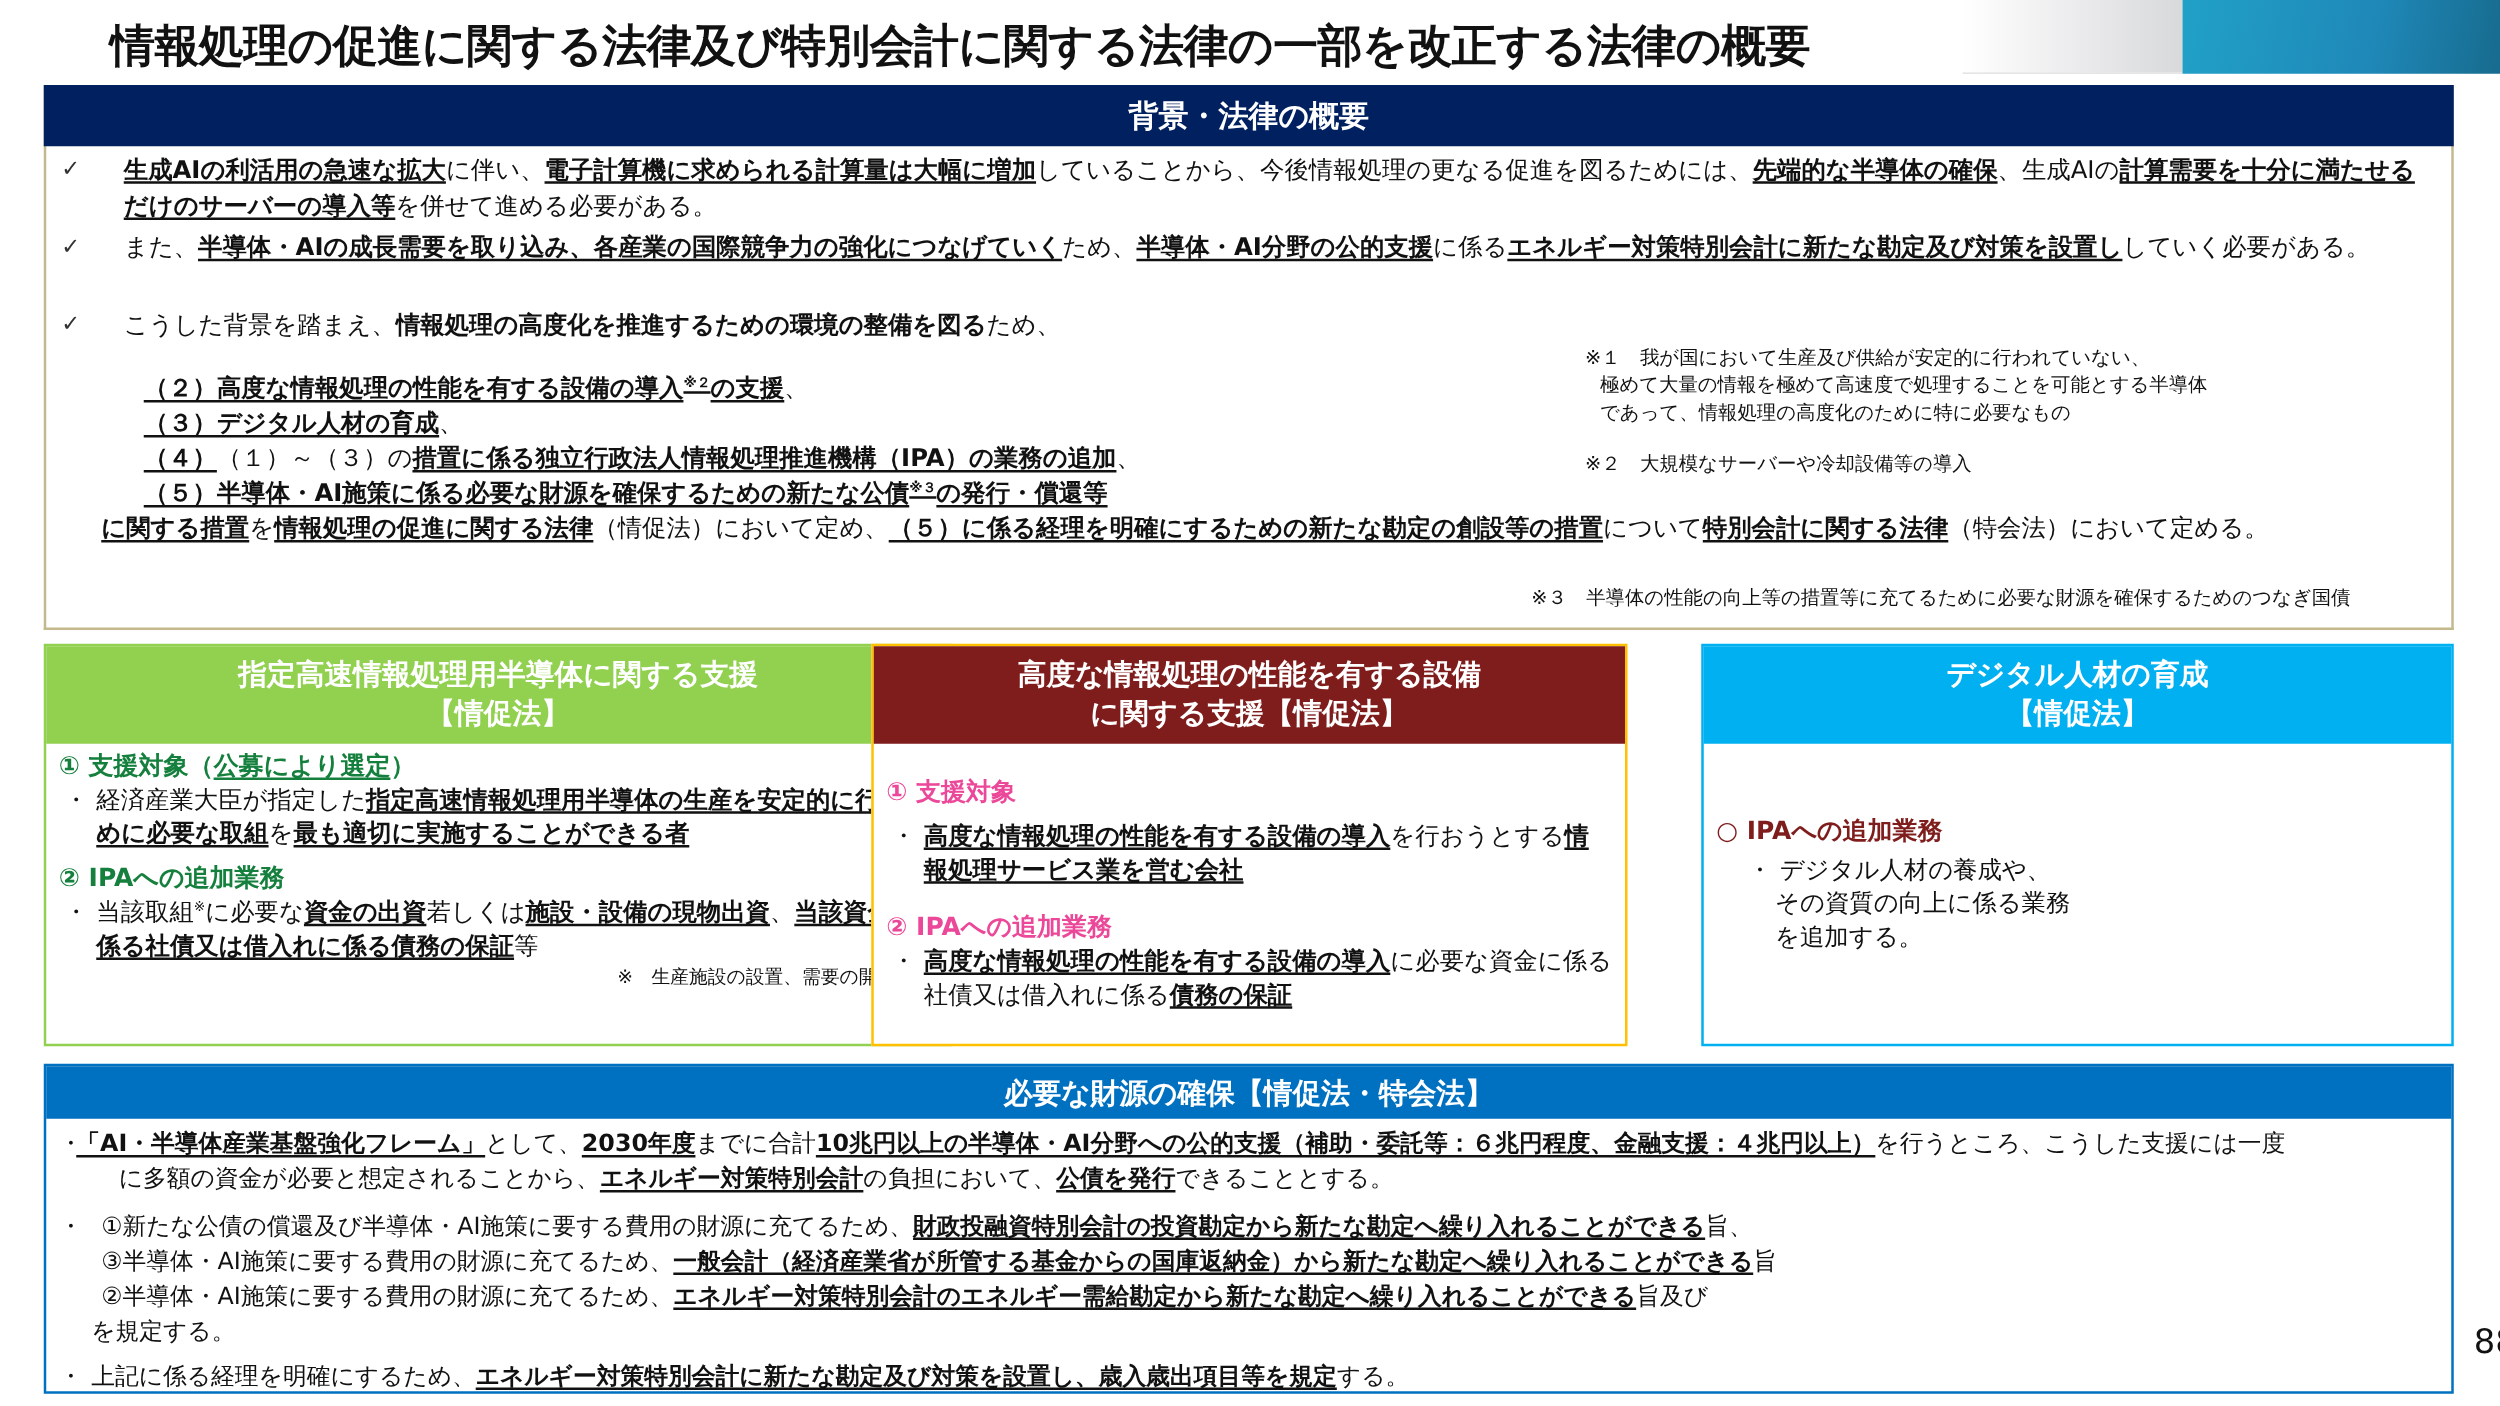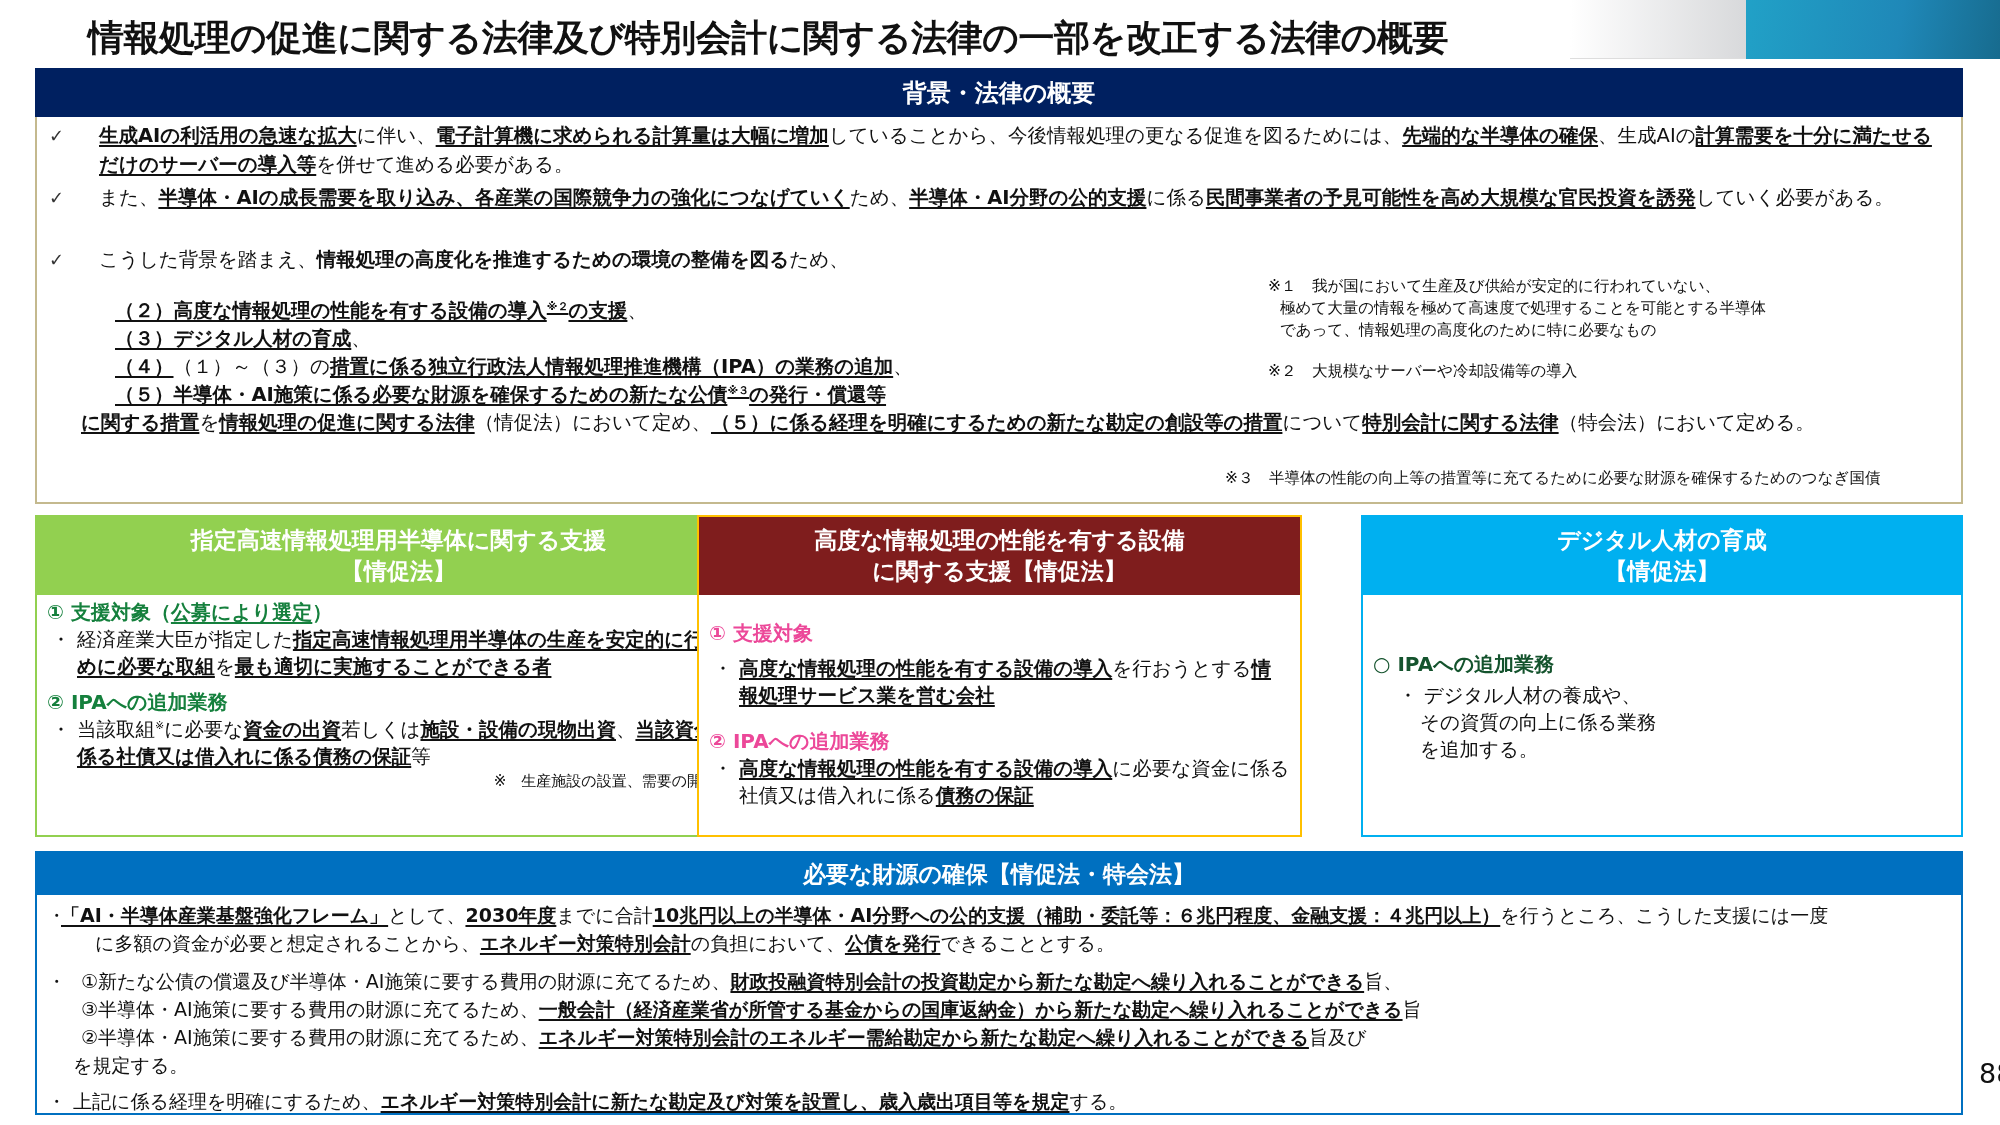--- a/index.html
+++ b/index.html
@@ -50,21 +50,21 @@
   .card .bullet .dot { position: absolute; left: 4px; top: 0; }
 
   .green { left: 35px; width: 727px; border-color: #92d050; }
   .green .card-header { background: #92d050; }
   .green .sub-head { color: #15803d; }
   .amber { left: 697px; width: 605px; border-color: #ffc000; }
   .amber .card-header { background: #7f1d1d; }
   .amber .sub-head { color: #ec4899; }
   .cyan { left: 1361px; width: 602px; border-color: #00b0f0; }
   .cyan .card-header { background: #00b0f0; }
-  .cyan .sub-head { color: #14532d; }
+  .cyan .sub-head { color: #7f1d1d; }
 
   
   .fund {
     position: absolute; left: 35px; top: 851px; width: 1928px; height: 264px;
     border: 2px solid #0070c0;
   }
   .fund-header {
     height: 42px; background: #0070c0; color: #fff; font-weight: bold; font-size: 23px;
     display: flex; align-items: center; justify-content: center;
   }
@@ -87,21 +87,21 @@
 
 <div class="bg-section"></div>
 <div class="bg-header">背景・法律の概要</div>
 <div class="bg-body">
   <div class="check-item" style="top:4px;">
     <span class="check">✓</span>
     <span class="txt"><span class="b u">生成AIの利活用の急速な拡大</span><span>に伴い、</span><span class="b u">電子計算機に求められる計算量は大幅に増加</span><span>していることから、今後情報処理の更なる促進を図るためには、</span><span class="b u">先端的な半導体の確保</span><span>、生成AIの</span><span class="b u">計算需要を十分に満たせるだけのサーバーの導入等</span><span>を併せて進める必要がある。</span></span>
   </div>
   <div class="check-item" style="top:66px;">
     <span class="check">✓</span>
-    <span class="txt"><span>また、</span><span class="b u">半導体・AIの成長需要を取り込み、各産業の国際競争力の強化につなげていく</span><span>ため、</span><span class="b u">半導体・AI分野の公的支援</span><span>に係る</span><span class="b u">民間事業者の予見可能性を高め大規模な官民投資を誘発</span><span>していく必要がある。</span></span>
+    <span class="txt"><span>また、</span><span class="b u">半導体・AIの成長需要を取り込み、各産業の国際競争力の強化につなげていく</span><span>ため、</span><span class="b u">半導体・AI分野の公的支援</span><span>に係る</span><span class="b u">エネルギー対策特別会計に新たな勘定及び対策を設置し</span><span>していく必要がある。</span></span>
   </div>
   <div class="check-item" style="top:128px;">
     <span class="check">✓</span>
     <span class="txt"><span>こうした背景を踏まえ、</span><span class="b">情報処理の高度化を推進するための環境の整備を図る</span><span>ため、</span></span>
   </div>
 
   <div class="num-item" style="top:180px; left:80px;"><span class="b u">（２）高度な情報処理の性能を有する設備の導入</span><sup class="b u">※２</sup><span class="b u">の支援</span><span>、</span></div>
   <div class="num-item" style="top:208px; left:80px;"><span class="b u">（３）デジタル人材の育成</span><span>、</span></div>
   <div class="num-item" style="top:236px; left:80px;"><span class="b u">（４）</span><span>（１）～（３）の</span><span class="b u">措置に係る独立行政法人情報処理推進機構（IPA）の業務の追加</span><span>、</span></div>
   <div class="num-item" style="top:264px; left:80px;"><span class="b u">（５）半導体・AI施策に係る必要な財源を確保するための新たな公債</span><sup class="b u">※３</sup><span class="b u">の発行・償還等</span></div>

